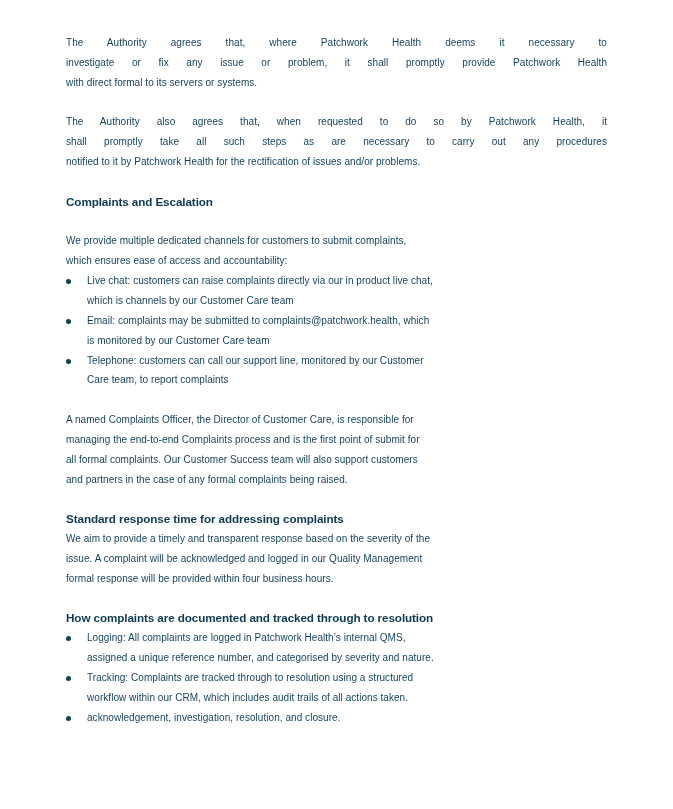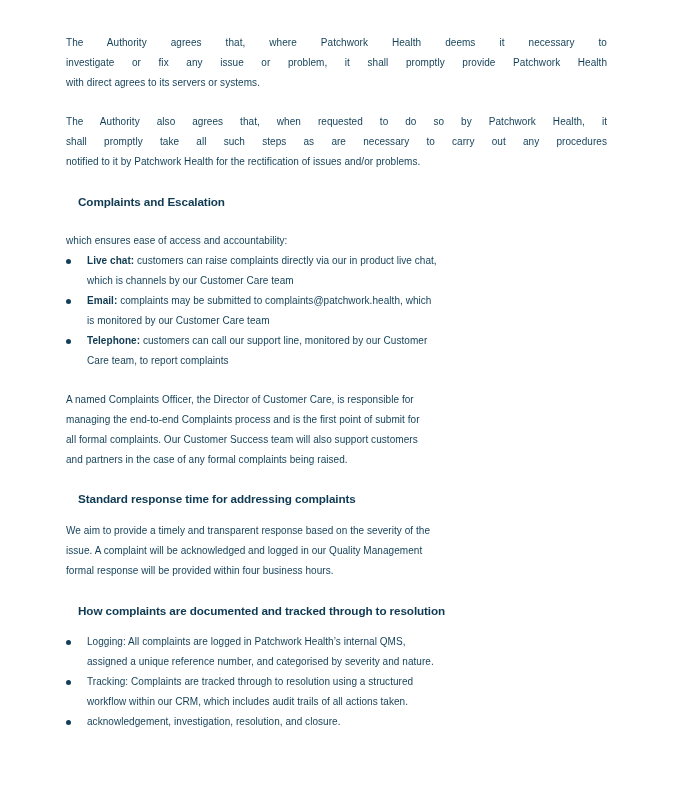--- a/index.html
+++ b/index.html
@@ -33,21 +33,21 @@
       text-align-last: justify;
     }
     .para.justify .line.last {
       text-align-last: left;
     }
     .line {
       display: block;
       white-space: nowrap;
     }
     .heading {
-      margin: 12px;
+      margin: 0;
       font-weight: bold;
       color: #0f3a52;
       letter-spacing: -0.1px;
     }
     .heading.spaced {
       margin-bottom: 19.85px;
     }
     ul.bullets {
       list-style: none;
       margin: 0;
@@ -60,47 +60,48 @@
     ul.bullets li .dot {
       position: absolute;
       left: 0;
       top: 8px;
       width: 5px;
       height: 5px;
       border-radius: 50%;
       background: #123f57;
     }
     ul.bullets li b {
-      font-weight: bold;
+      font-weight: normal;
       color: #0f3a52;
     }
     .section-gap {
       height: 19.85px;
     }
   </style>
 </head>
 <body>
 
 <div class="doc">
 
   <p class="para justify">
     <span class="line">The Authority agrees that, where Patchwork Health deems it necessary to</span>
     <span class="line">investigate or fix any issue or problem, it shall promptly provide Patchwork Health</span>
-    <span class="line last">with direct agrees to its servers or systems.</span>
+    <span class="line last">with direct formal to its servers or systems.</span>
   </p>
 
   <p class="para justify">
     <span class="line">The Authority also agrees that, when requested to do so by Patchwork Health, it</span>
     <span class="line">shall promptly take all such steps as are necessary to carry out any procedures</span>
     <span class="line last">notified to it by Patchwork Health for the rectification of issues and/or problems.</span>
   </p>
 
   <h3 class="heading spaced">Complaints and Escalation</h3>
 
   <div>
+    <span class="line">We provide multiple dedicated channels for customers to submit complaints,</span>
     <span class="line">which ensures ease of access and accountability:</span>
   </div>
 
   <ul class="bullets">
     <li>
       <span class="dot"></span>
       <span class="line"><b>Live chat:</b><span> customers can raise complaints directly via our in product live chat,</span></span>
       <span class="line">which is channels by our Customer Care team</span>
     </li>
     <li>

